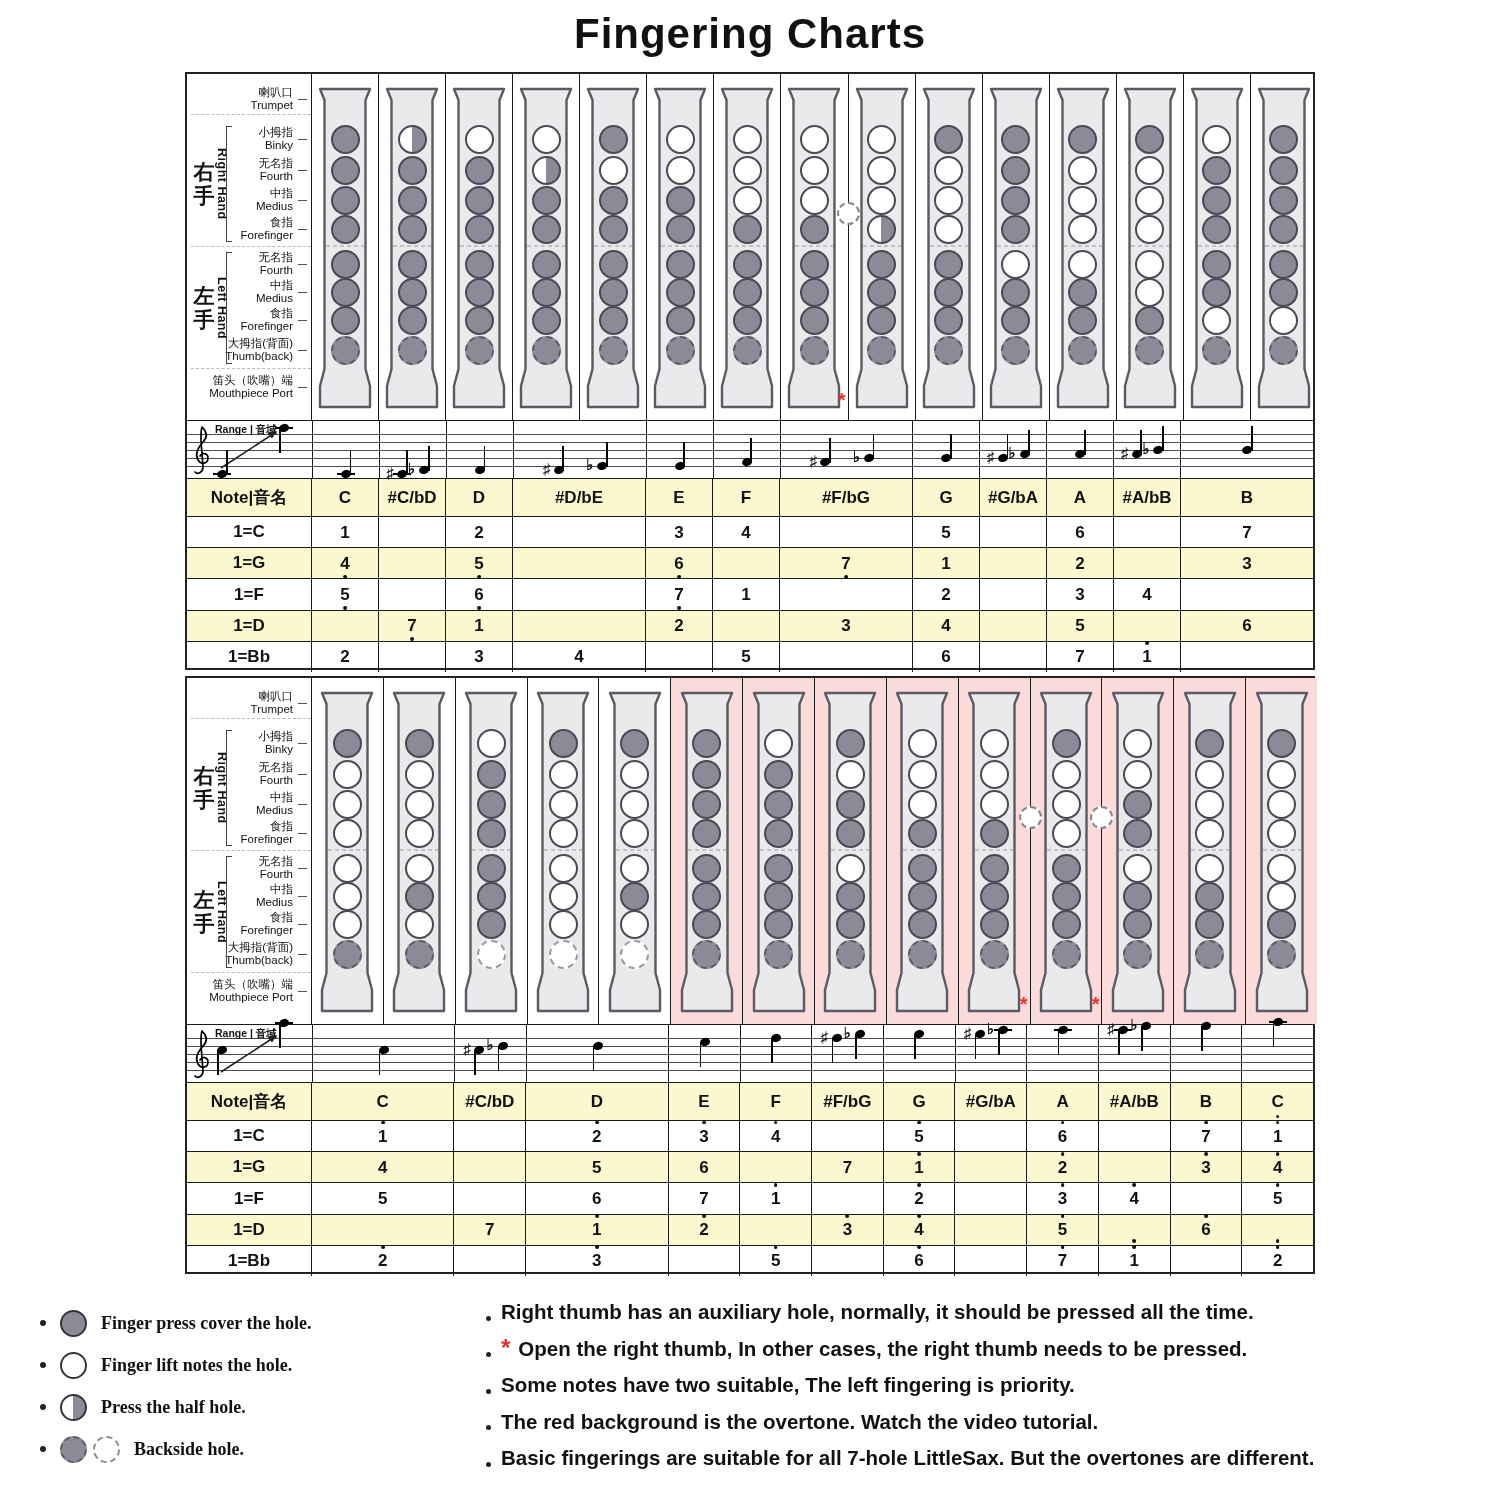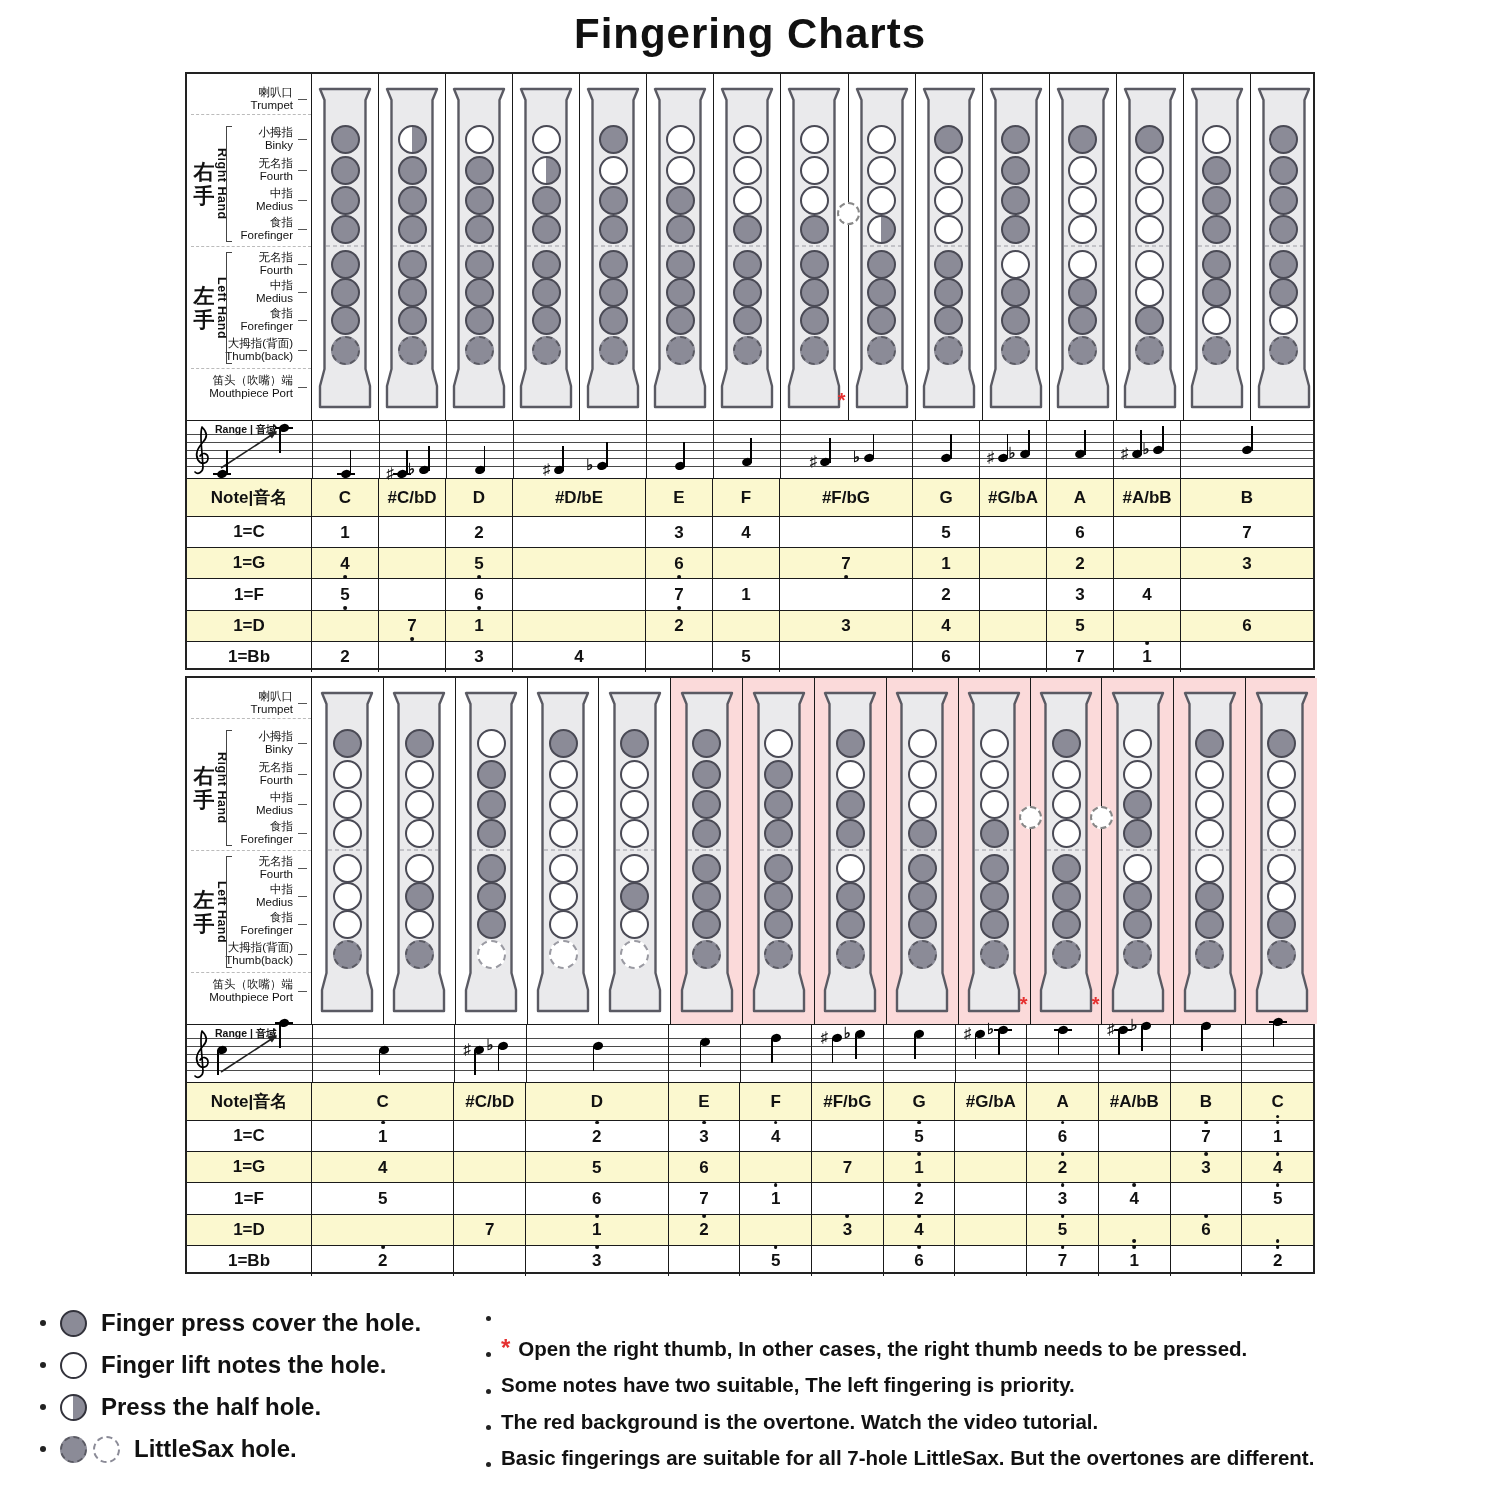--- a/index.html
+++ b/index.html
@@ -64,21 +64,21 @@
 
   
   #legend-left{position:absolute;left:40px;top:1302px;}
   .litem{display:flex;align-items:center;height:42px;}
   .bul{width:6px;height:6px;border-radius:50%;background:#222;margin-right:14px;flex:none;}
   .lic{width:27px;height:27px;border-radius:50%;border:2px solid #33333c;box-sizing:border-box;background:#fff;margin-right:6px;flex:none;}
   .licf{background:#8b8b97;}
   .lich{background:linear-gradient(90deg,#fff 50%,#8b8b97 50%);}
   .licb1{background:#8b8b97;border:2.4px dashed #5a5a63;}
   .licb2{background:#fff;border:2.4px dashed #8b8b97;}
-  .ltext{font-size:24px;font-weight:bold;margin-left:8px;}
+  .ltext{font-size:18px;font-weight:bold;margin-left:8px;font-family:Liberation Serif, serif;}
   #legend-right{position:absolute;left:486px;top:1300px;width:1000px;}
   .ritem{display:flex;align-items:baseline;min-height:36.5px;}
   .bul2{width:5px;height:5px;border-radius:50%;background:#222;margin-right:10px;flex:none;align-self:center;}
   .rstar{color:#e53030;font-size:24px;font-weight:bold;margin-right:8px;line-height:0.8;}
   .rtext{font-size:20.5px;font-weight:bold;}
 </style>
 </head>
 <body>
 
 <div id="title">Fingering Charts</div>
@@ -1162,26 +1162,27 @@
     </div>
     <div class="litem">
       <div class="bul"></div>
       <div class="lic lich"></div>
       <div class="ltext">Press the half hole.</div>
     </div>
     <div class="litem">
       <div class="bul"></div>
       <div class="lic licb1"></div>
       <div class="lic licb2"></div>
-      <div class="ltext">LittleSax hole.</div>
+      <div class="ltext">Backside hole.</div>
     </div>
   </div>
 <div id="legend-right">
     <div class="ritem">
       <div class="bul2"></div>
+      <div class="rtext">Right thumb has an auxiliary hole, normally, it should be pressed all the time.</div>
     </div>
     <div class="ritem">
       <div class="bul2"></div>
       <div class="rstar">*</div>
       <div class="rtext">Open the right thumb, In other cases, the right thumb needs to be pressed.</div>
     </div>
     <div class="ritem">
       <div class="bul2"></div>
       <div class="rtext">Some notes have two suitable, The left fingering is priority.</div>
     </div>

